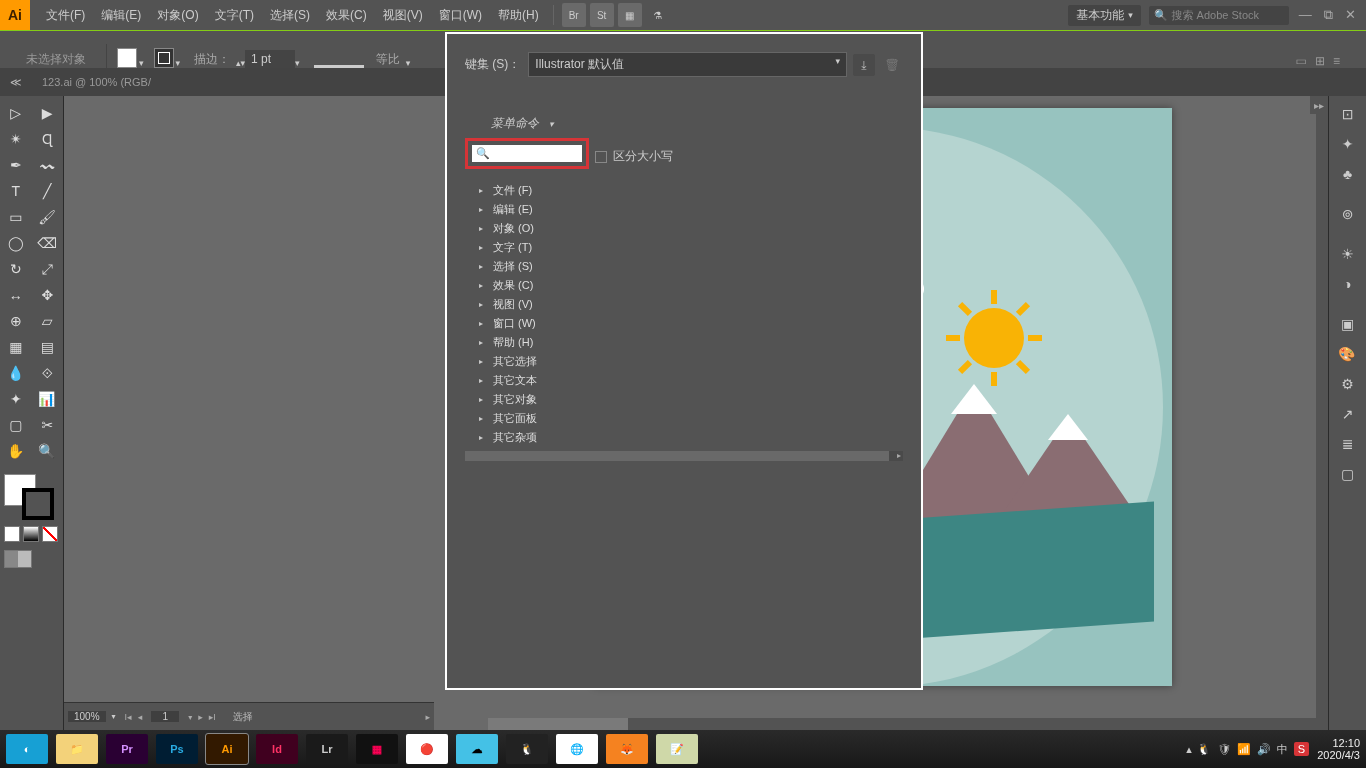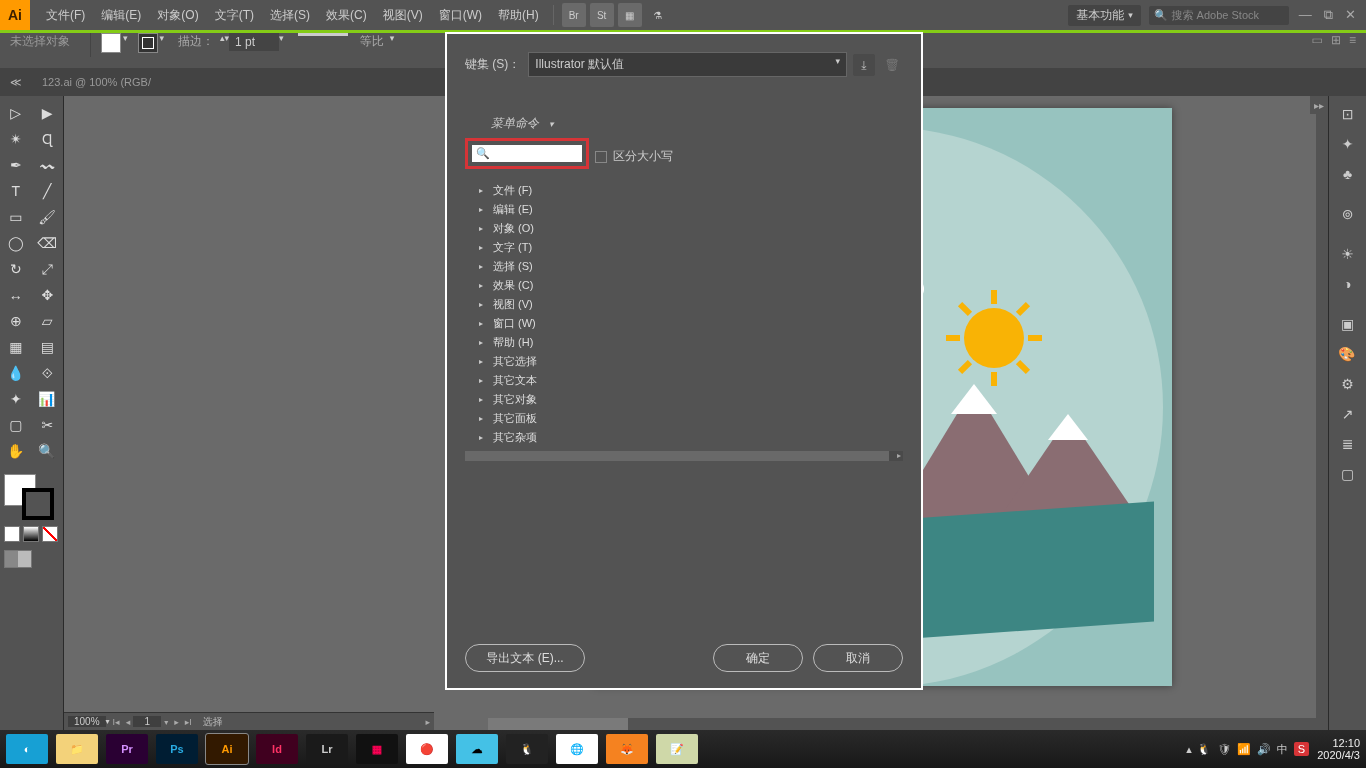--- a/index.html
+++ b/index.html
@@ -11,21 +11,21 @@
 .menubar .mitem { padding: 0 8px; cursor: pointer; }
 .menubar .divider { width: 1px; height: 20px; background: #666; margin: 0 6px; }
 .menubar .icon-btn { width: 24px; height: 24px; background: #6a6a6a; margin: 0 2px; display: flex; align-items: center; justify-content: center; font-size: 10px; border-radius: 2px; }
 .menubar .spacer { flex: 1; }
 .menubar .workspace { background: #444; padding: 2px 8px; margin-right: 8px; display: flex; align-items: center; border-radius: 2px; }
 .menubar .chev { margin-left: 4px; font-size: 9px; }
 .menubar .search { background: #444; padding: 2px 6px; width: 140px; color: #888; border-radius: 2px; font-size: 11px; }
 .win-btns { display: flex; gap: 12px; padding: 0 10px; color: #aaa; font-size: 13px; }
 
 
-.controlbar { height: 38px; background: #535353; border-top: 3px solid #84cc16; display: flex; align-items: flex-start; font-size: 12px; color: #ccc; padding: 0 10px; }
+.controlbar { height: 38px; background: #535353; border-top: 1px solid #84cc16; display: flex; align-items: flex-end; font-size: 12px; color: #ccc; padding: 0 26px; }
 .controlbar .noselect { color: #999; margin-right: 12px; }
 .controlbar .sw { width: 20px; height: 20px; border: 1px solid #888; margin: 0 2px; }
 .controlbar .sw.white { background: #fff; }
 .controlbar .sw.hollow { background: #333; position: relative; }
 .controlbar .sw.hollow::after { content: ""; position: absolute; inset: 3px; border: 1px solid #fff; }
 .controlbar .drop { font-size: 9px; margin-right: 8px; }
 .controlbar .label { margin: 0 6px; color: #aaa; }
 .controlbar .val { background: #444; padding: 2px 6px; min-width: 50px; display: inline-block; }
 .controlbar .line-sample { width: 50px; height: 3px; background: #ccc; margin: 0 6px; }
 .controlbar .spacer { flex: 1; }
@@ -117,21 +117,21 @@
 
 .sidebtns { margin-top: 10px; display:flex; flex-direction:column; align-items:flex-end; gap:8px;}
 .sbtn { width: 110px; height: 26px; border:1px solid #666; border-radius:12px; display:flex; align-items:center; justify-content:center; font-size:11px; color:#777; }
 
 .dlg-footer { display: flex; gap: 10px; padding: 10px 18px 16px 18px; align-items: center; }
 .pill { height: 28px; border: 1px solid #bbb; border-radius: 14px; display: flex; align-items: center; justify-content: center; font-size: 12px; color: #ddd; cursor: pointer; }
 .pill.export { width: 120px; }
 .pill.ok { width: 90px; }
 .pill.cancel { width: 90px; }
 .dlg-footer .fspacer { flex: 1; }
-.bottominfo { position:absolute; left:64px; bottom:38px; height:18px; background:#535353; display:flex; align-items:center; font-size:10px; color:#ccc; padding:0 4px; width: 370px; border-top:1px solid #333;}
+.bottominfo { position:absolute; left:64px; bottom:38px; height:28px; background:#535353; display:flex; align-items:center; font-size:10px; color:#ccc; padding:0 4px; gap:6px; width: 370px; border-top:1px solid #333;}
 .bottominfo .zoom { background:#3f3f3f; padding:0 6px; }
 .bottominfo .navset span { padding: 0 3px; font-size: 9px; color:#aaa;}
 .bottominfo .label { color:#bbb; margin-left:8px;}
 
 
 .taskbar { position: absolute; bottom: 0; left: 0; right: 0; height: 38px; background: linear-gradient(#2a2a2a,#181818); display: flex; align-items: center; padding: 0 6px; }
 .taskbar .tb { width: 42px; height: 30px; margin-right: 8px; border-radius: 2px; display:flex; align-items:center; justify-content:center; font-size:11px; font-weight:bold; }
 .taskbar .spacer { flex:1; }
 .taskbar .tray { display:flex; align-items:center; gap:6px; color:#ccc; font-size:11px; }
 .taskbar .clock { text-align:right; line-height:1.1; color:#eee; font-size:11px; margin-left:8px;}
@@ -410,26 +410,20 @@
       <div class="titem">
           <span class="arrow">▸</span>
           <span>其它杂项</span>
         </div>
     </div>
     <div class="treescroll">
         <span class="la">◂</span>
         <div class="sthumb"></div>
         <span class="ra">▸</span>
       </div>
-  </div>
-  <div class="dlg-footer">
-    <div class="pill export">导出文本 (E)...</div>
-    <div class="fspacer"></div>
-    <div class="pill ok">确定</div>
-    <div class="pill cancel">取消</div>
   </div>
 </div>
 
 <div class="dock-toggle">▸▸</div>
 
 <div class="taskbar">
   <div class="tb" style="background:#17a0d4;color:#fff">◐</div>
   <div class="tb" style="background:#f3d27a">📁</div>
   <div class="tb" style="background:#2a0033;color:#d490ff">Pr</div>
   <div class="tb" style="background:#001d33;color:#29abe2">Ps</div>

